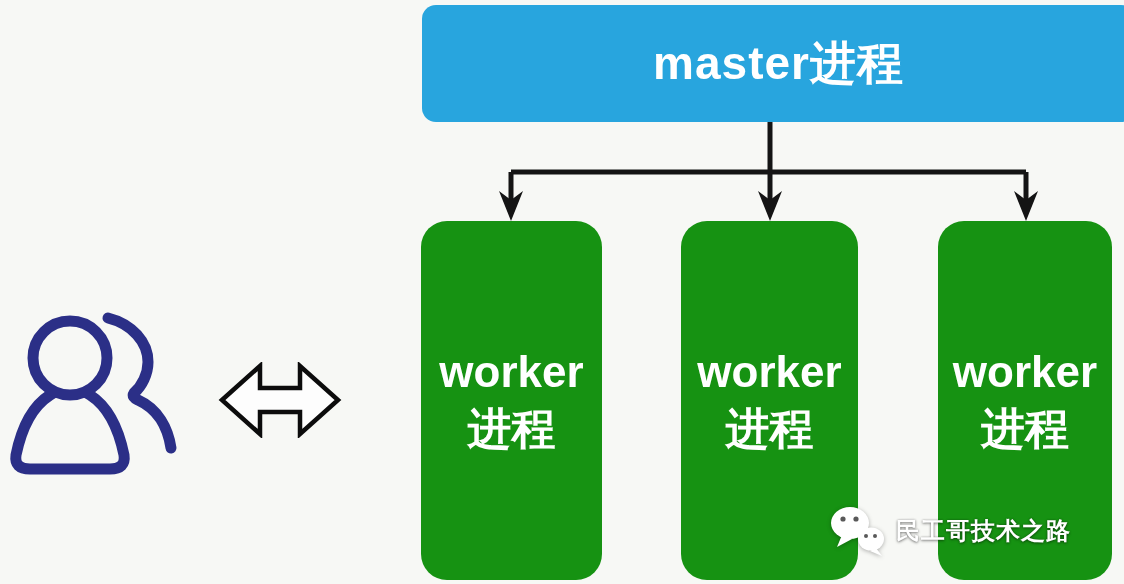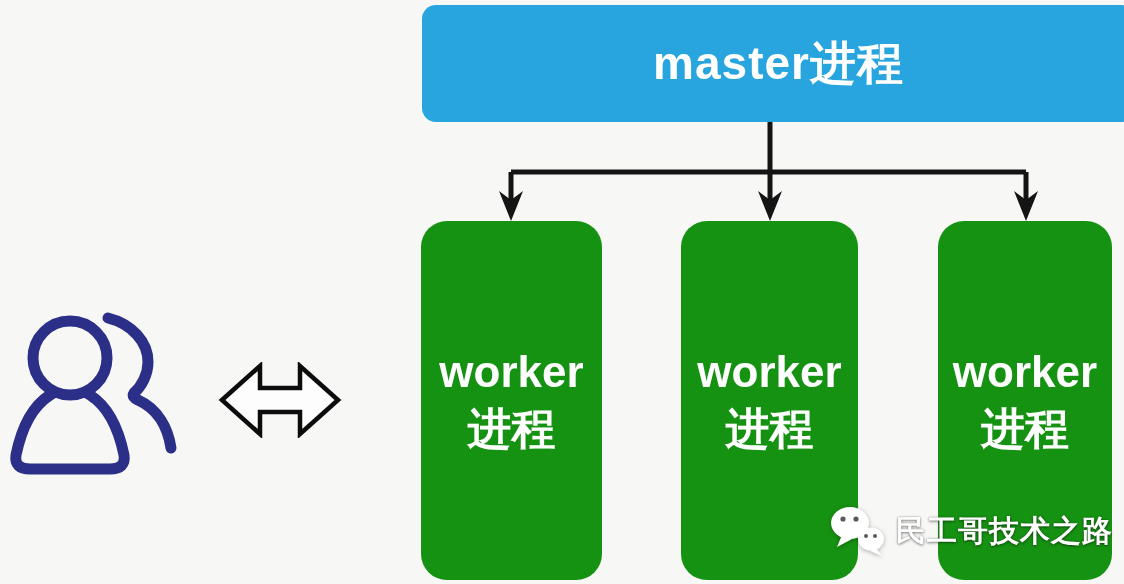--- a/index.html
+++ b/index.html
@@ -88,21 +88,21 @@
     stroke:var(--arrow-outline);
     stroke-width:4.5;
     stroke-linejoin:miter;
   }
   .watermark{
     position:absolute;left:830px;top:503px;height:56px;
     display:flex;align-items:center;gap:10px;
   }
   .watermark-text{
     color:var(--watermark-white);
-    font-size:30px;
+    font-size:24px;
     font-weight:bold;
     letter-spacing:1px;
     white-space:nowrap;
     text-shadow:0 1px 3px rgba(0,0,0,.45), 0 0 2px rgba(0,0,0,.3);
   }
   .wechat-svg{width:56px;height:52px;filter:drop-shadow(0 1px 2px rgba(0,0,0,.3));}
   .bubble{fill:var(--watermark-white);}
   .bubble-eye{fill:rgba(0,0,0,.65);}
 </style>
 </head>

